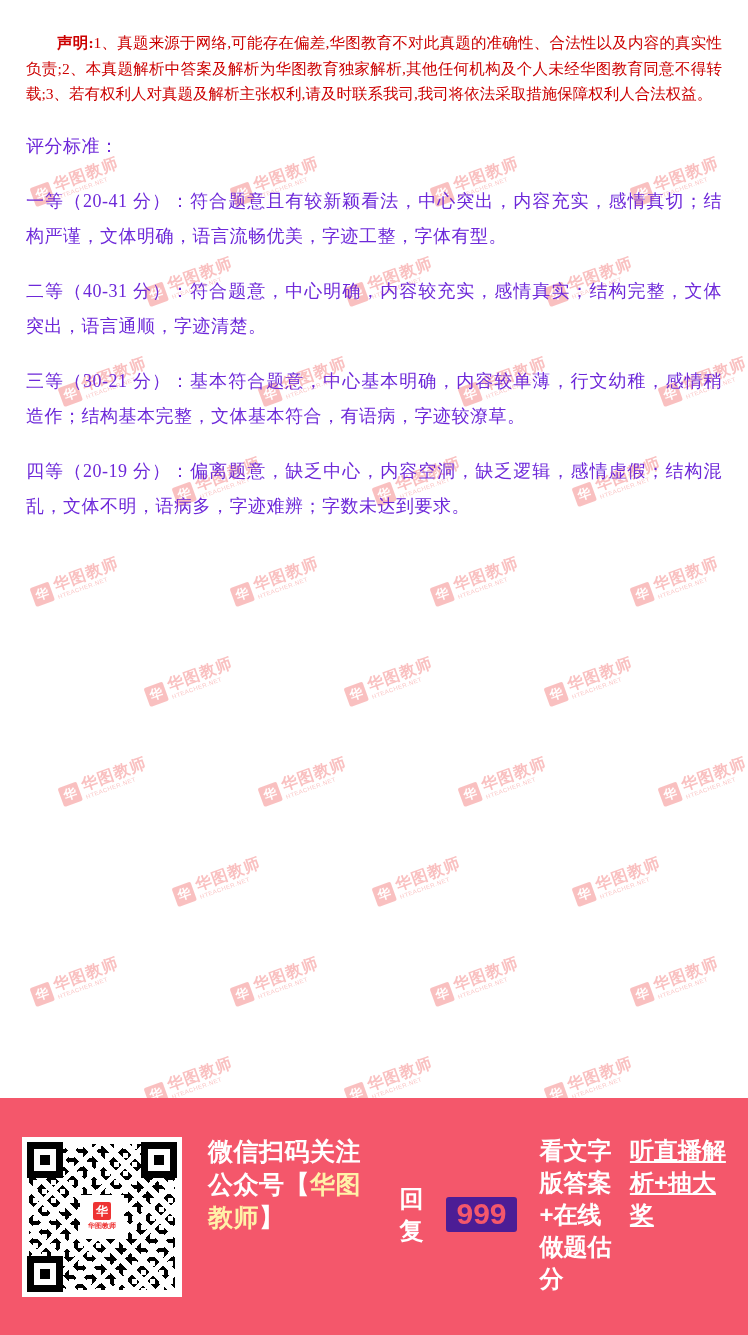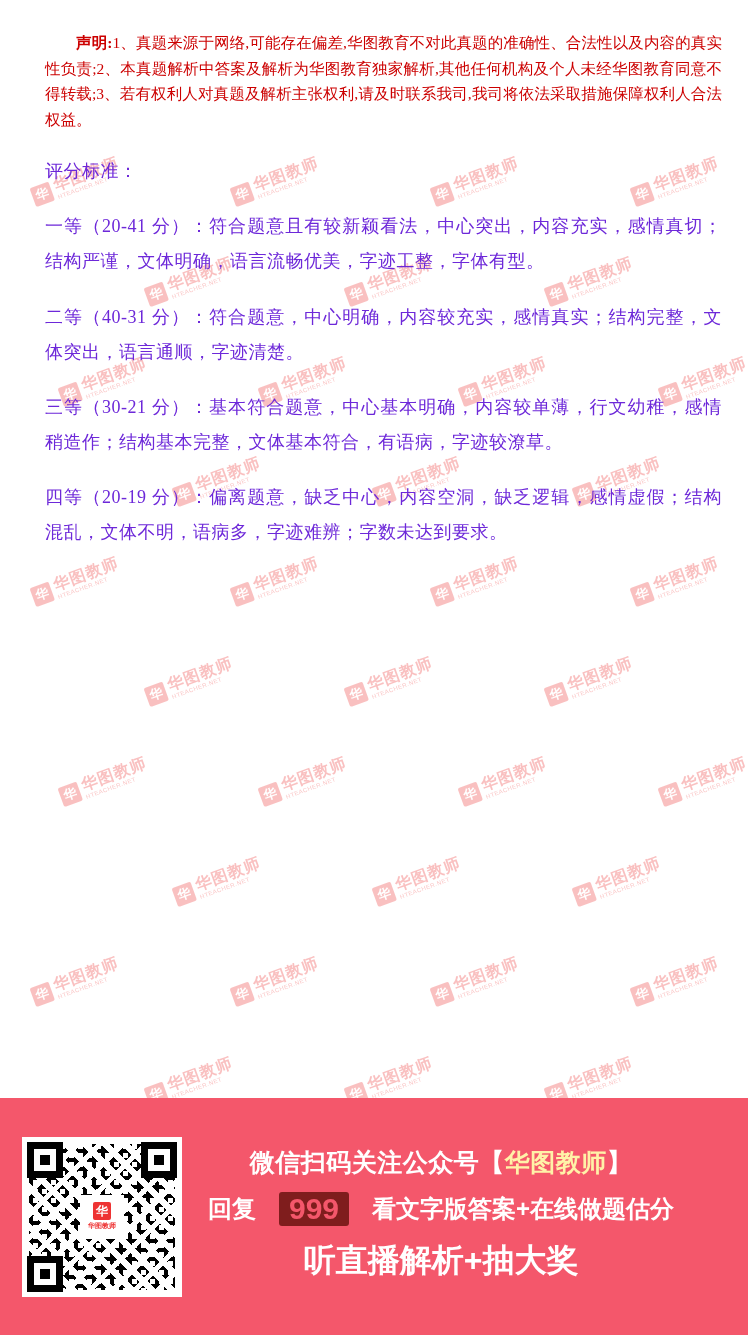--- a/index.html
+++ b/index.html
@@ -46,21 +46,20 @@
     font-family: "Liberation Sans", sans-serif;
   }
   .wm .wm-t1 { font-size: 16px; font-weight: bold; line-height: 1.05; letter-spacing: 1px;}
   .wm .wm-t2 { font-size: 6px; line-height: 1.1; letter-spacing: 0.5px;}
 
   
   .page {
     position: relative;
     z-index: 2;
     padding: 30px 26px 0 26px;
-    margin-left: 19px;
   }
 
   .notice {
     font-family: "Liberation Serif", "DejaVu Serif", serif;
     color: #c00;
     font-size: 15.5px;
     line-height: 1.65;
     text-align: justify;
     text-indent: 2em;
     margin: 0 0 22px 0;
@@ -154,38 +153,36 @@
   }
   .qr-center .c-txt {
     font-size: 7px; color: #e33; font-family: "Liberation Sans", sans-serif;
     margin-top: 1px; font-weight: bold;
   }
 
   .promo-text {
     color: #fff;
     font-family: "Liberation Sans", "DejaVu Sans", sans-serif;
     display: flex;
-    flex-direction: column;
     gap: 13px;
     padding-bottom: 4px;
-    text-align: center;
   }
   .promo-l1 { font-size: 25px; font-weight: bold; letter-spacing: 0.5px; }
   .promo-l1 .brand { color: #fff2a8; }
   .promo-l2 { font-size: 24px; font-weight: bold; display: flex; align-items: center; gap: 23px; }
   .promo-l2 .num {
-    background: #7f1d1d;
+    background: #4c1d95;
     color: #f4576b;
     font-size: 30px;
     padding: 0 10px;
     border-radius: 3px;
     line-height: 1.15;
     font-weight: bold;
   }
-  .promo-l3 { font-size: 32px; font-weight: bold; }
+  .promo-l3 { font-size: 24px; font-weight: bold; text-decoration: underline; }
 </style>
 </head>
 <body>
 
 <div id="watermarks">
     <div class="wm" style="left: 30px; top: 170px;">
       <div class="wm-logo">华</div>
       <div class="wm-txt">
         <div class="wm-t1">华图教师</div>
         <div class="wm-t2">HTEACHER.NET</div>

